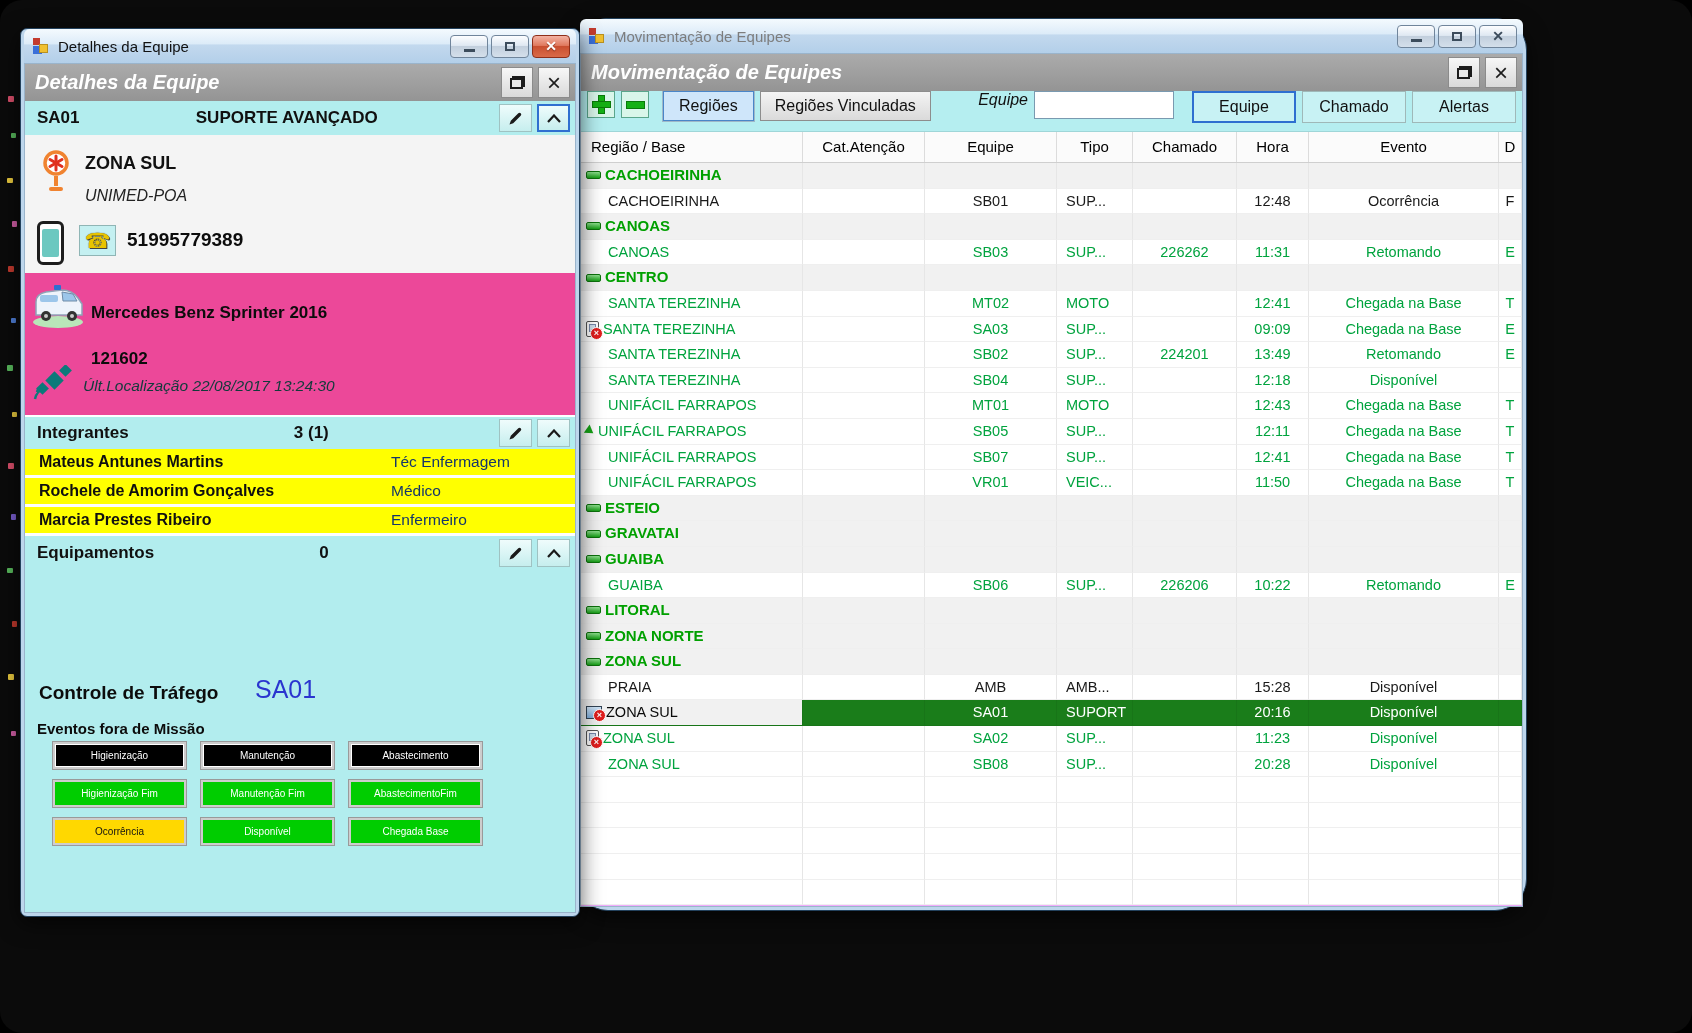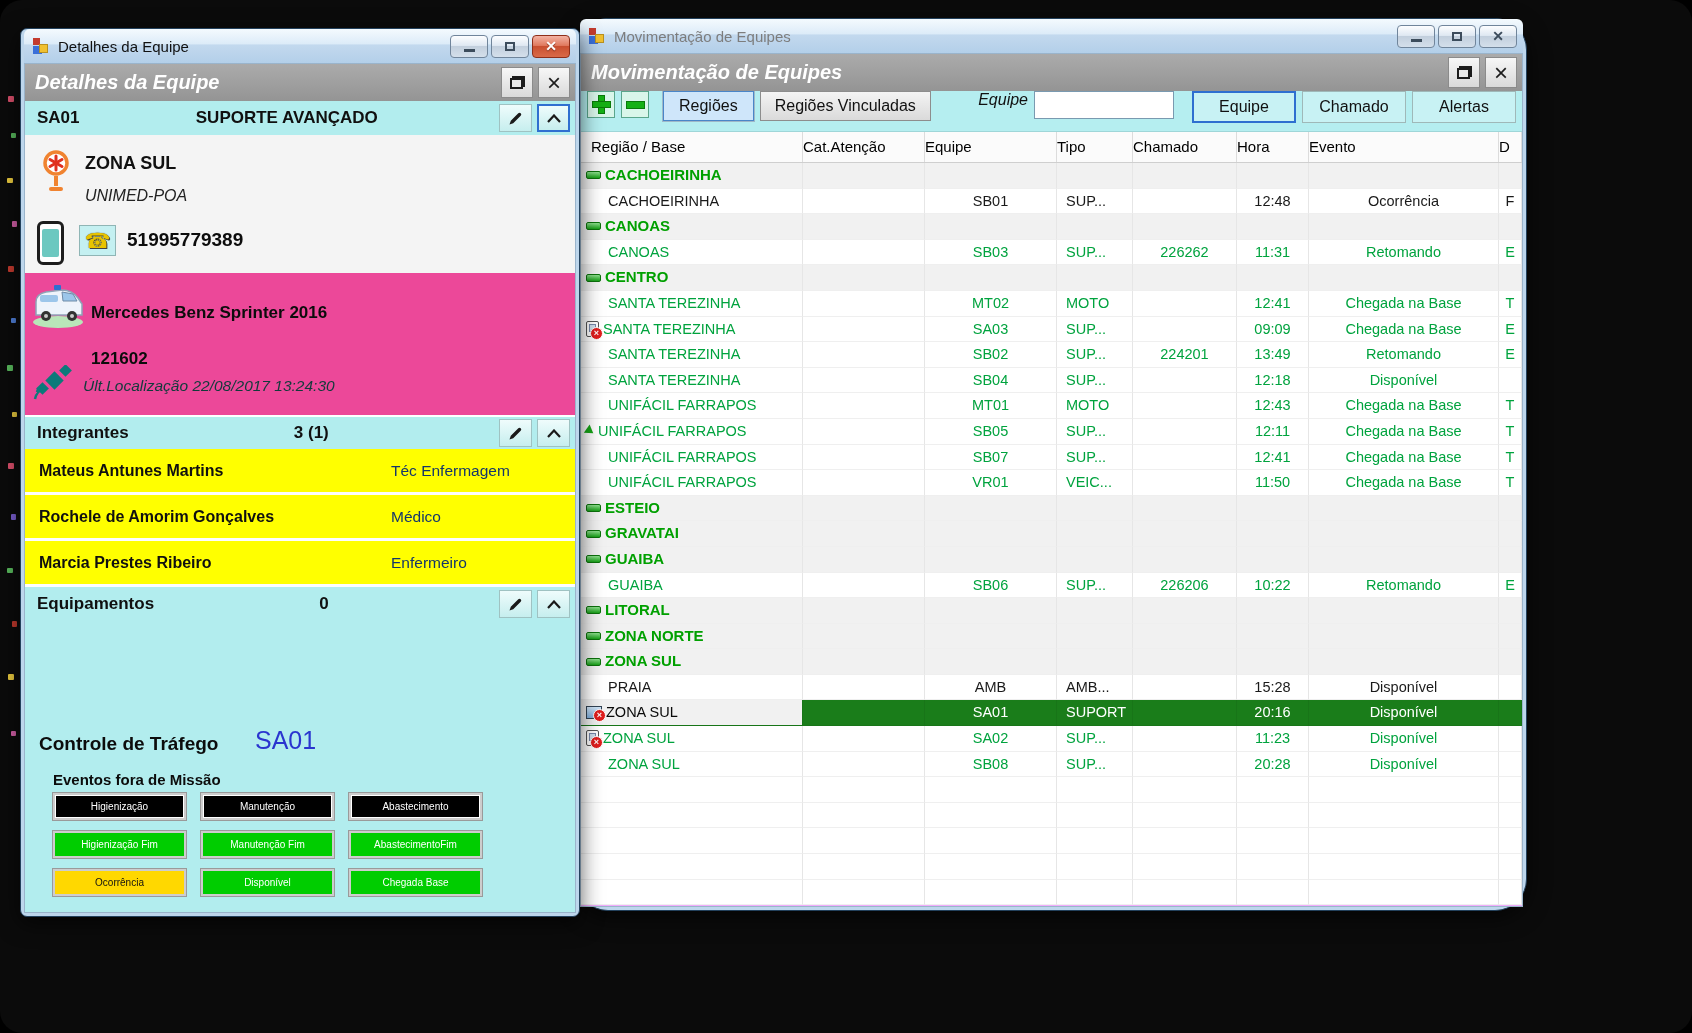--- a/index.html
+++ b/index.html
@@ -67,29 +67,29 @@
   .lbl-phone { position:absolute; left:102px; top:94px; font-size:19px; font-weight:bold; color:#0c0c0c; }
 
   .veh-body { height:142px; flex:0 0 auto; position:relative; background:#ec4899; }
   .amb { position:absolute; left:6px; top:8px; }
   .lbl-model { position:absolute; left:66px; top:30px; font-size:17px; font-weight:bold; color:#0c0c0c; }
   .lbl-fleet { position:absolute; left:66px; top:76px; font-size:17px; font-weight:bold; color:#0c0c0c; }
   .sat { position:absolute; left:8px; top:92px; }
   .lbl-loc { position:absolute; left:58px; top:104px; font-size:15.5px; font-style:italic; color:#113b3b; }
 
   .members { flex:0 0 auto; background:#fdfdfd; }
-  .member-row { height:43px; margin-bottom:3px; background:#ffff00; display:flex; align-items:center;
+  .member-row { height:26px; margin-bottom:3px; background:#ffff00; display:flex; align-items:center;
                 padding:0 14px; }
   .mname { font-size:16px; font-weight:bold; color:#101010; flex:1; }
   .mrole { width:170px; font-size:15.5px; color:#14366b; }
 
   .filler { flex:1; background:#b2edee; position:relative; }
   .tc-title { position:absolute; left:14px; top:112px; font-size:19px; font-weight:bold; color:#0c0c0c; }
   .tc-team  { position:absolute; left:230px; top:105px; font-size:25px; color:#2a35cf; }
-  .tc-sub   { position:absolute; left:28px; top:150px; font-size:15px; font-weight:bold; color:#0c0c0c; }
+  .tc-sub   { position:absolute; left:12px; top:150px; font-size:15px; font-weight:bold; color:#0c0c0c; }
   .tc-grid  { position:absolute; left:28px; top:172px; display:grid;
               grid-template-columns:repeat(3,133px); gap:11px 15px; }
   .tbtn { height:27px; font-size:10px; border:2px solid #cdcdcd; outline:1px solid #9a9a9a;
           font-family:"Liberation Sans", sans-serif; }
   .tbtn.black  { background:#000; color:#fff; box-shadow:inset 0 0 0 1px #fff; }
   .tbtn.green  { background:#00cd00; color:#fff; }
   .tbtn.yellow { background:#ffd800; color:#111; }
 
   
   #win-right { left:576px; top:18px; width:951px; height:893px; z-index:2;border-radius:32px; }
@@ -110,21 +110,21 @@
   .lbl-filter { margin-left:auto; font-size:16px; font-style:italic; color:#111; flex:0 0 auto; }
   .inp-filter { width:140px; height:28px; border:1px solid #7a9ab0; background:#fff; padding:0 5px;
                 font-size:15px; flex:0 0 auto; }
   .btn-view { height:32px; min-width:104px; padding:0 10px; font-size:16px; color:#111;
               background:#c8f2f4; border:1px solid #9fb8b8; flex:0 0 auto; }
   .btn-view.focused { border:2px solid #2e6fd0; }
 
   .grid-wrap { flex:1; display:flex; flex-direction:column; overflow:hidden; background:#f0abfc; }
   .thead, .trow { display:grid; grid-template-columns:222px 122px 132px 76px 104px 72px 190px 1fr; }
   .thead { height:31px; flex:0 0 auto; background:#fbfbfb; border-bottom:1px solid #cfcfcf; }
-  .thead .c { font-size:15px; color:#000; line-height:30px; 
+  .thead .c { font-size:15px; color:#000; line-height:30px; text-align:center;
               border-right:1px solid #dcdcdc; overflow:hidden; white-space:nowrap; }
   .thead .c.region { text-align:left; padding-left:10px; }
   .trow { height:25.6px; background:#fff; }
   .trow .c { font-size:14.5px; line-height:24.6px; text-align:center; color:#1a1a1a;
              border-right:1px solid #e6e6e6; border-bottom:1px solid #efefef;
              white-space:nowrap; overflow:hidden; }
   .trow .c.region { text-align:left; display:flex; align-items:center; gap:4px; padding-left:5px; }
   .trow .c.tipo { text-align:left; padding-left:9px; }
   .ind { display:inline-block; width:18px; flex:0 0 auto; }
   .trow.green .c { color:#00a33e; }

